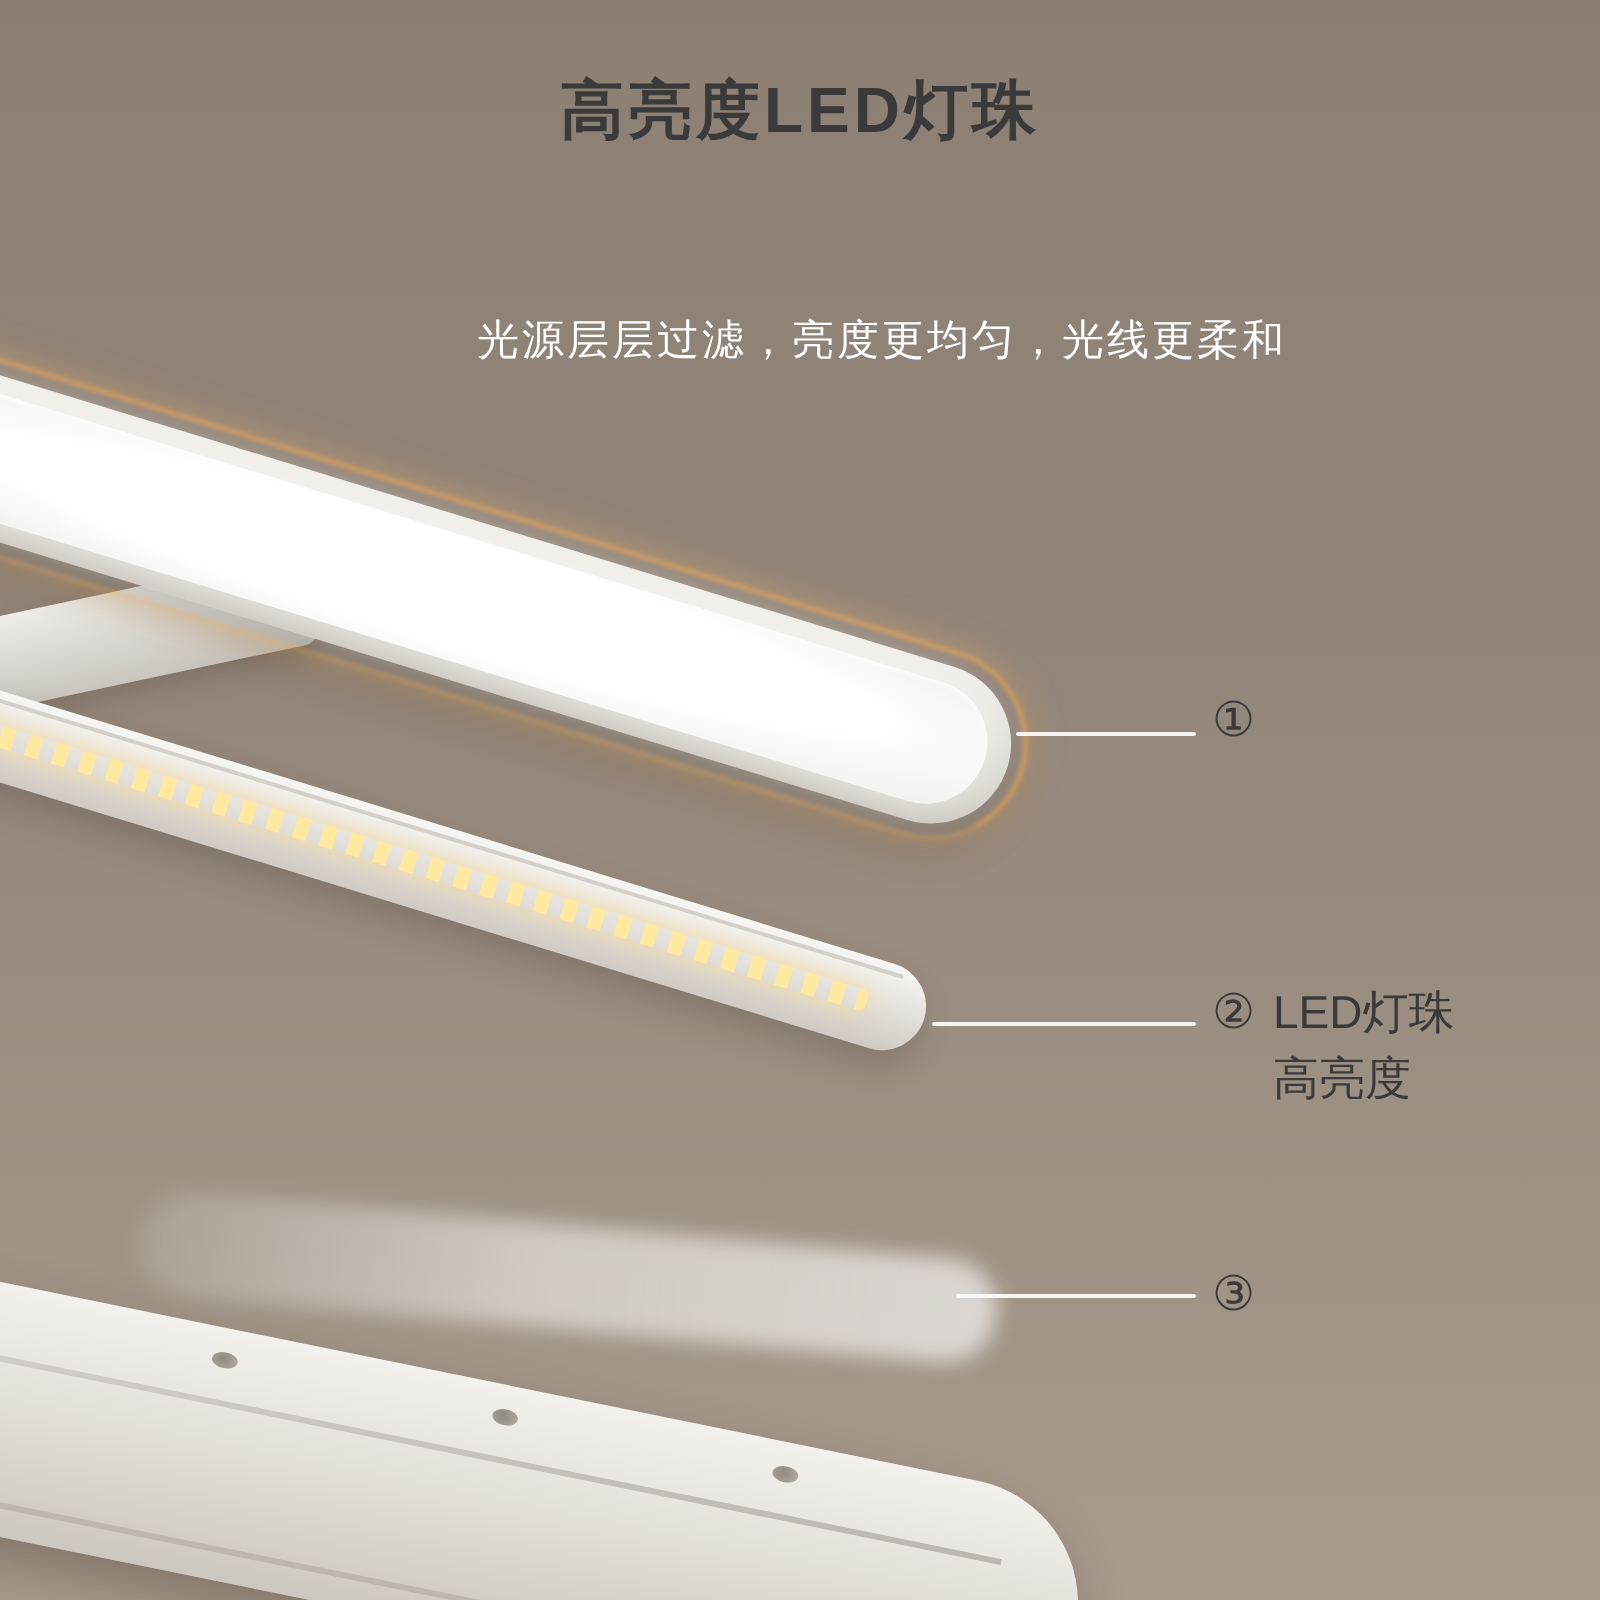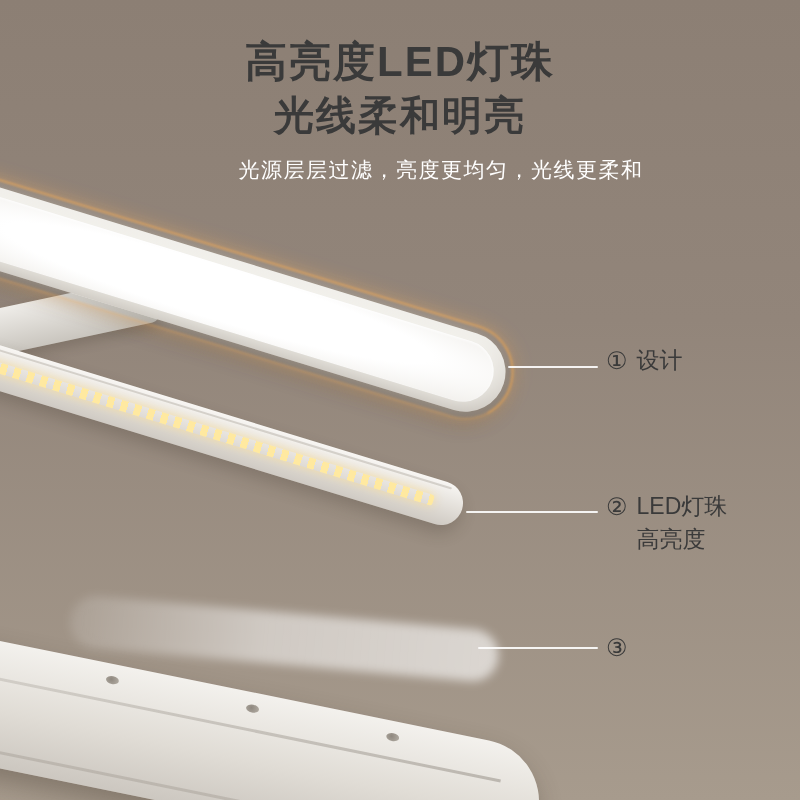--- a/index.html
+++ b/index.html
@@ -3,21 +3,21 @@
 <meta charset="utf-8">
 <style>
   html,body { margin:0; padding:0; }
   .stage {
     position:relative; width:800px; height:800px; overflow:hidden;
     background:linear-gradient(180deg,#8c7f74 0%, #92857a 40%, #a79b8d 100%);
     font-family:"Liberation Sans","DejaVu Sans",sans-serif;
   }
   
   .title-1 { position:absolute; top:34px; left:0; width:100%; text-align:center;
-    font-size:42px; font-weight:700; color:#3a3a3a; letter-spacing:2px; z-index:10; }
+    font-size:32px; font-weight:700; color:#3a3a3a; letter-spacing:2px; z-index:10; }
   .title-2 { position:absolute; top:88px; left:0; width:100%; text-align:center;
     font-size:40px; font-weight:700; color:#3a3a3a; letter-spacing:2px; z-index:10; }
   .subtitle { position:absolute; top:156px; left:0; width:100%; text-align:center;
     font-size:21px; color:#ffffff; letter-spacing:1.5px; z-index:10;margin-left:41px; }
 
   
   .lamp-head { position:absolute; left:-70px; top:168px; width:600px; height:80px;
     transform:rotate(17deg); transform-origin:left center; border-radius:42px;
     background:linear-gradient(180deg,#eeece8 0%, #d9d5cf 60%, #c8c3bc 100%);
     box-shadow:0 10px 22px rgba(55,45,35,.28); z-index:5; }
@@ -86,21 +86,20 @@
   .co-1 { left:606px; top:344px; }
   .co-2 { left:606px; top:490px; }
   .co-3 { left:606px; top:631px; }
 </style>
 </head>
 <body>
 
 <div class="stage">
 
   <div class="title-1">高亮度LED灯珠</div>
-  <div class="title-2">光线柔和明亮</div>
   <div class="subtitle">光源层层过滤，亮度更均匀，光线更柔和</div>
 
   <div class="lamp-arm">
     <div class="arm-hinge"></div>
   </div>
 
   <div class="lamp-head">
     <div class="head-glow"></div>
     <div class="head-panel"></div>
   </div>
@@ -119,21 +118,20 @@
     <div class="screw screw-3"></div>
   </div>
 
   <div class="callout-line cl-1"></div>
   <div class="callout-line cl-2"></div>
   <div class="callout-line cl-3"></div>
 
   <div class="callout co-1">
     <span class="num">①</span>
     <span class="lines">
-      <span>设计</span>
     </span>
   </div>
 
   <div class="callout co-2">
     <span class="num">②</span>
     <span class="lines">
       <span>LED灯珠</span>
       <span>高亮度</span>
     </span>
   </div>

